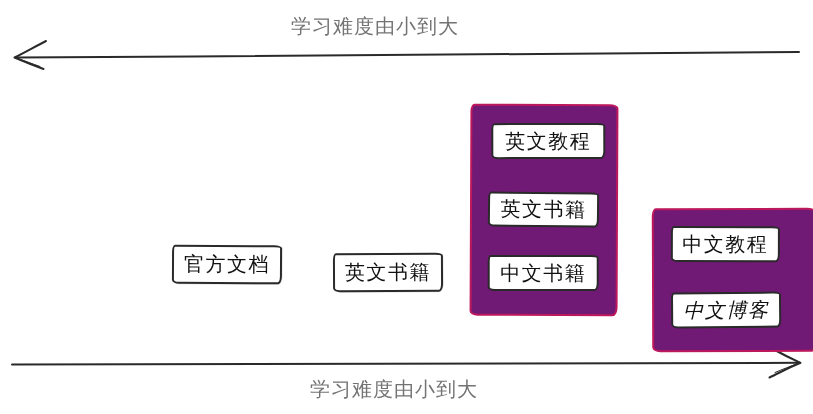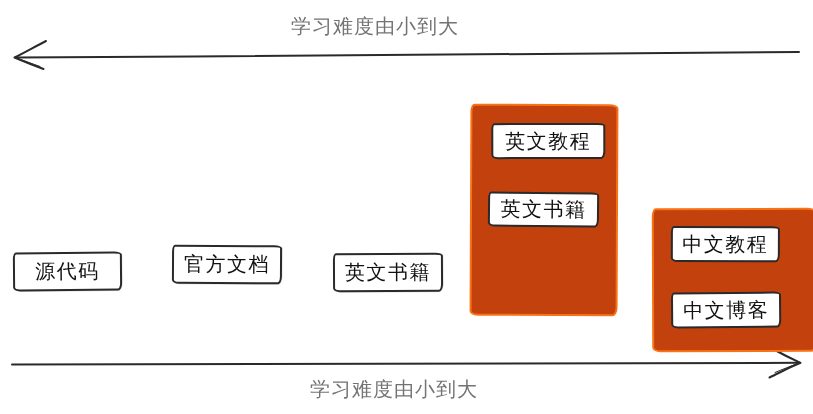--- a/index.html
+++ b/index.html
@@ -38,41 +38,41 @@
     display: flex;
     align-items: center;
     justify-content: center;
     font-size: 20px;
     letter-spacing: 1.5px;
     white-space: nowrap;
     box-shadow: 0.5px 0.5px 0 #55555533;
   }
   .group {
     position: absolute;
-    background: #c2410c;
-    border: 2px solid #f97316;
+    background: #701a75;
+    border: 2px solid #be185d;
     border-radius: 4px 9px 5px 8px / 8px 4px 9px 5px;
   }
   .group .sketch-box { box-shadow: none; }
 
   
   .node-1 { left: 13px;  top: 252px; width: 109px; height: 39px; transform: rotate(-0.5deg); }
   .node-2 { left: 172px; top: 245px; width: 110px; height: 39px; transform: rotate(0.3deg); }
   .node-3 { left: 333px; top: 253px; width: 110px; height: 39px; transform: rotate(-0.3deg); }
 
   
   .group-a { left: 470px; top: 104px; width: 148px; height: 212px; transform: rotate(0.25deg); }
   .group-a .item-1 { left: 19px; top: 17px;  width: 114px; height: 36px; transform: rotate(-0.4deg); }
   .group-a .item-2 { left: 16px; top: 86px;  width: 111px; height: 35px; transform: rotate(0.3deg); }
   .group-a .item-3 { left: 16px; top: 149px; width: 111px; height: 36px; transform: rotate(-0.3deg); }
 
   
   .group-b { left: 652px; top: 172px; width: 164px; height: 144px; transform: rotate(-0.2deg); margin-top: 36px; }
   .group-b .item-1 { left: 17px; top: 16px; width: 109px; height: 36px; transform: rotate(0.35deg); }
-  .group-b .item-2 { left: 17px; top: 82px; width: 110px; height: 36px; transform: rotate(-0.3deg); }
+  .group-b .item-2 { left: 17px; top: 82px; width: 110px; height: 36px; transform: rotate(-0.3deg); font-style: italic; }
 </style>
 </head>
 <body>
 
 <div class="canvas">
 
   <svg class="arrow-layer" width="813" height="414" viewBox="0 0 813 414" fill="none" stroke="#2a2a2a" stroke-linecap="round" stroke-linejoin="round">
 
     <g>
       <path d="M799,52 C550,54 280,56 16,57.5" stroke-width="2"></path>
@@ -83,36 +83,36 @@
     <g>
       <path d="M12,364.5 C280,364 540,363.5 800,362.8" stroke-width="2"></path>
       <path d="M772,348.5 C782,354 792,359 800.5,362.8 C790,367 780,372.5 769.5,377.5" stroke-width="2"></path>
       <path d="M799,363 C790,366.5 782,369.5 775,372.5" stroke-width="1"></path>
     </g>
   </svg>
 
   <div class="axis-label top">学习难度由小到大</div>
   <div class="axis-label bottom">学习难度由小到大</div>
 
-  <div class="sketch-box node-1">
-    <span>源代码</span>
-  </div>
   <div class="sketch-box node-2">
     <span>官方文档</span>
   </div>
   <div class="sketch-box node-3">
     <span>英文书籍</span>
   </div>
 
   <div class="group group-a">
     <div class="sketch-box item-1">
       <span>英文教程</span>
     </div>
     <div class="sketch-box item-2">
       <span>英文书籍</span>
+    </div>
+    <div class="sketch-box item-3">
+      <span>中文书籍</span>
     </div>
   </div>
 
   <div class="group group-b">
     <div class="sketch-box item-1">
       <span>中文教程</span>
     </div>
     <div class="sketch-box item-2">
       <span>中文博客</span>
     </div>

